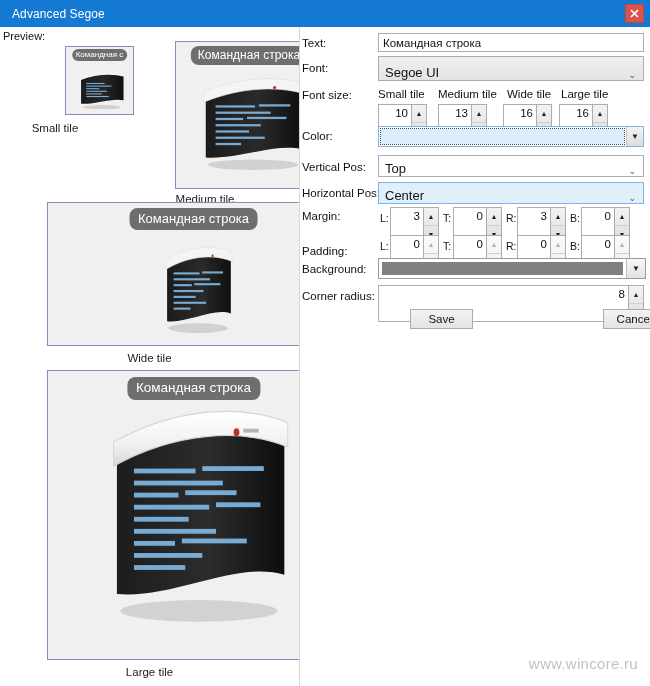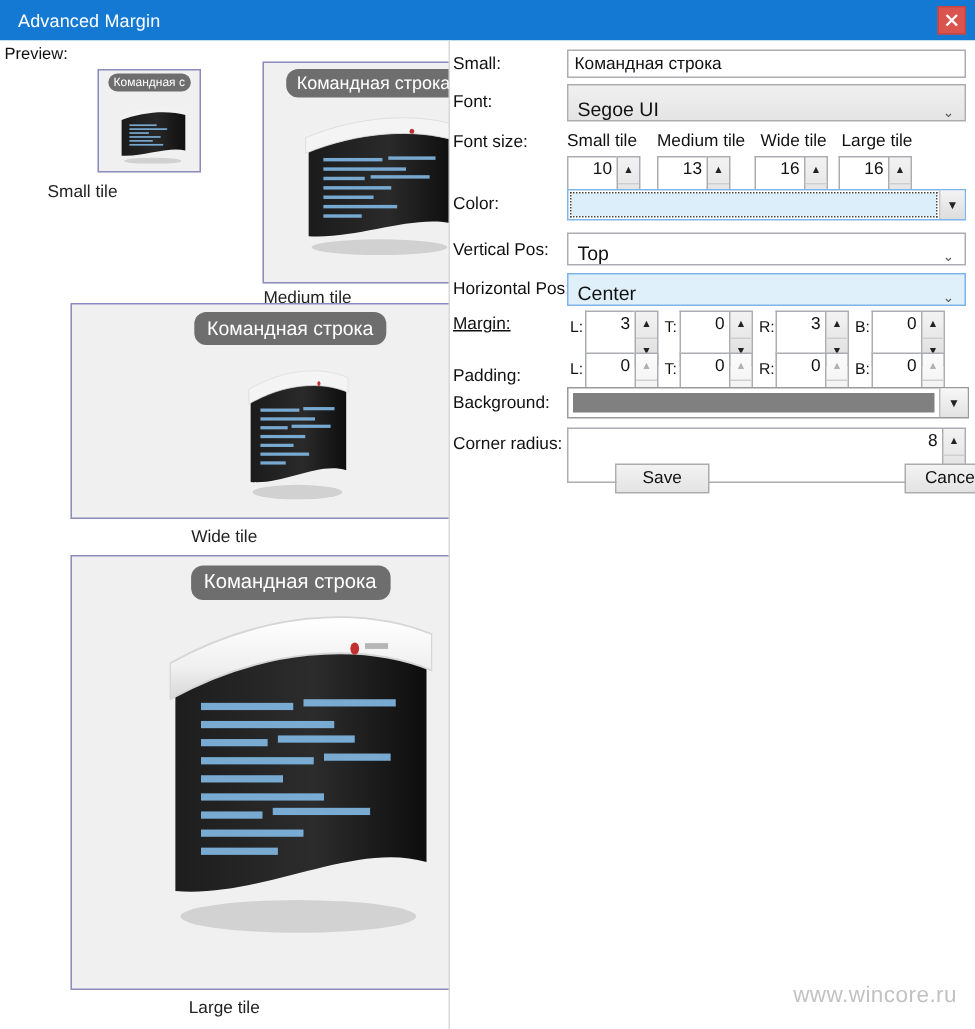--- a/index.html
+++ b/index.html
@@ -200,21 +200,21 @@
 
   .watermark {
     position:absolute; right:12px; bottom:14px;
     font-size:15px; color:#c2c2c2; letter-spacing:.3px;
   }
 </style>
 </head>
 <body>
 
 <div class="titlebar" style="background: rgb(20, 121, 210);">
-  <span class="titlebar-text">Advanced Margin</span>
+  <span class="titlebar-text">Advanced Segoe</span>
   <div class="close-btn" style="background: rgb(217, 83, 79);">
     <svg width="9" height="9" viewBox="0 0 9 9">
       <path d="M1 1 L8 8 M8 1 L1 8" stroke="#ffffff" stroke-width="1.6" fill="none"></path>
     </svg>
   </div>
 </div>
 
 <div class="preview-panel">
   <div class="preview-label">Preview:</div>
 
@@ -346,21 +346,21 @@
       </svg>
     </div>
   </div>
   <div class="tile-caption" id="cap-large">Large tile</div>
 </div>
 
 <div class="divider"></div>
 
 <div class="form-panel">
 
-  <div class="lbl" style="left:2px; top:10px;">Small:</div>
+  <div class="lbl" style="left:2px; top:10px;">Text:</div>
   <div class="txtbox" style="left:78px; top:6px; width:266px; height:19px;">Командная строка</div>
 
   <div class="lbl" style="left:2px; top:35px;">Font:</div>
   <div class="combo" style="left:78px; top:29px; width:266px; height:25px;">
     <span>Segoe UI</span>
     <span class="chev">⌄</span>
   </div>
 
   <div class="lbl" style="left:2px; top:62px;">Font size:</div>
   <div class="col-hdr" style="left:78px; top:61px;">Small tile</div>
@@ -408,21 +408,21 @@
     <span>Top</span>
     <span class="chev">⌄</span>
   </div>
 
   <div class="lbl" style="left:2px; top:160px;">Horizontal Pos:</div>
   <div class="combo sel" style="left:78px; top:155px; width:266px; height:22px;">
     <span>Center</span>
     <span class="chev">⌄</span>
   </div>
 
-  <div class="lbl" style="left:2px; top:183px;text-decoration:underline;">Margin:</div>
+  <div class="lbl" style="left:2px; top:183px;">Margin:</div>
   <div class="mini-lbl" style="left:80px; top:185px;">L:</div>
   <div class="spin" style="left:90px; top:180px;">
     <div class="val">3</div>
     <div class="btns">
       <i>▲</i>
       <i>▼</i>
     </div>
   </div>
   <div class="mini-lbl" style="left:143px; top:185px;">T:</div>
   <div class="spin" style="left:153px; top:180px;">

